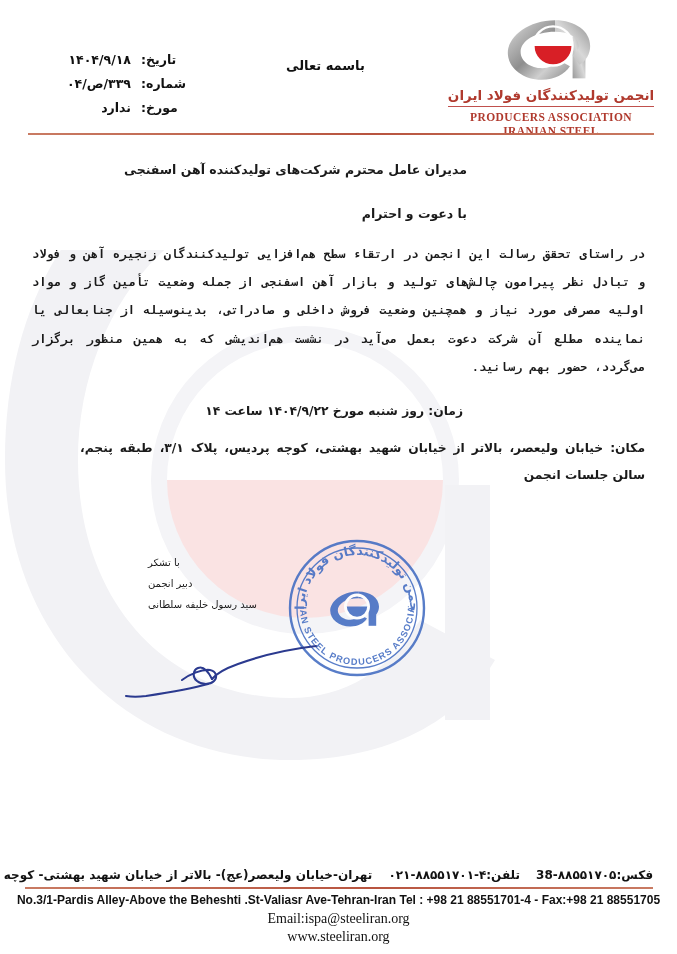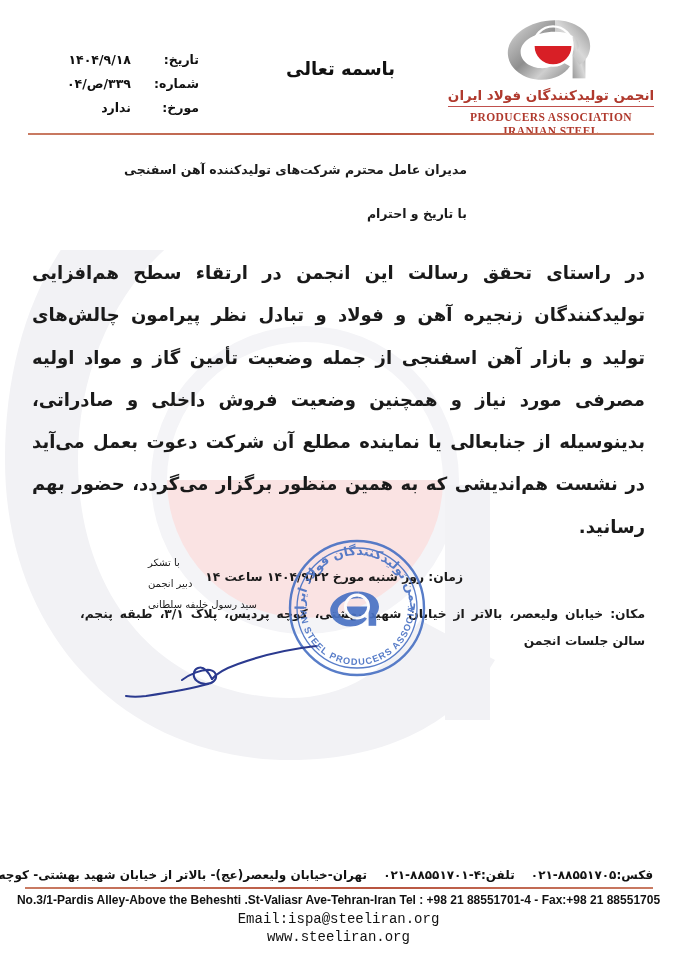--- a/index.html
+++ b/index.html
@@ -23,26 +23,26 @@
   .meta{
     position:absolute;right:auto;left:auto;top:52px;
     width:185px;left:14px;
     direction:rtl;text-align:right;
   }
   .meta-row{
     display:flex;justify-content:flex-start;align-items:baseline;
     font-size:12.5px;font-weight:bold;color:#111;
     margin-bottom:9px;white-space:nowrap;
   }
-  .meta-label{width:58px;text-align:right;margin-left:10px;}
+  .meta-label{width:58px;text-align:left;margin-left:10px;}
   .meta-value{text-align:center;}
 
   .basmala{
     position:absolute;left:286px;top:58px;
-    font-size:18px;font-weight:bold;color:#111;
+    font-size:13px;font-weight:bold;color:#111;
   }
 
   .logo-block{
     position:absolute;left:437px;top:16px;width:228px;text-align:center;
   }
   .logo-mark{width:108px;height:68px;margin:0 auto;display:block;}
   .logo-fa{
     font-size:13.5px;font-weight:bold;color:#b03a2e;
     margin-top:2px;letter-spacing:0;direction:rtl;
     padding-bottom:2px;border-bottom:1.2px solid #c0504d;
@@ -67,24 +67,25 @@
   }
   .addressee{
     margin-top:32px;margin-right:186px;
     font-size:12.5px;font-weight:bold;line-height:1.6;text-align:right;
   }
   .greeting{
     margin-top:26px;margin-right:186px;
     font-size:12.5px;font-weight:bold;
   }
   .para{
-    margin-top:31px;
-    font-size:18px;font-weight:bold;line-height:2.35;
+    margin-top:20px;
+    font-size:12px;font-weight:bold;line-height:2.35;
     text-align:justify;text-align-last:right;
     padding:0 8px;
+    font-family:Liberation Mono, monospace;
   }
   .info-line{
     font-size:12.3px;font-weight:bold;line-height:2.2;
     margin-top:16px;direction:rtl;
   }
   .info-time{margin-right:190px;}
   .info-place{margin-top:10px;padding:0 8px;text-align:justify;text-align-last:right;margin-left:48px;}
   .info-key{font-weight:bold;}
 
   
@@ -114,21 +115,21 @@
     width:628px;height:1.6px;margin:5px auto 4px;
     background:linear-gradient(90deg,#c97b63,#b8543f 55%,#c97b63);
   }
   .footer-en{
     direction:ltr;text-align:center;
     font-family:"Liberation Sans","DejaVu Sans",sans-serif;
     font-size:12px;font-weight:bold;color:#111;white-space:nowrap;
   }
   .footer-serif{
     direction:ltr;text-align:center;
-    font-family:Liberation Mono, monospace;
+    font-family:Liberation Serif, serif;
     font-size:14px;color:#111;line-height:1.3;margin-top:3px;
   }
 </style>
 </head>
 <body>
 
 <div class="watermark">
   <svg viewBox="0 0 520 560" xmlns="http://www.w3.org/2000/svg" aria-hidden="true">
     <defs>
       <clipPath id="wmclip">
@@ -204,21 +205,21 @@
     </div>
   </div>
 </div>
 
 <div class="rule-top"></div>
 
 <div class="body">
 
   <div class="addressee">مدیران عامل محترم شرکت‌های تولیدکننده آهن اسفنجی</div>
 
-  <div class="greeting">با تاریخ و احترام</div>
+  <div class="greeting">با دعوت و احترام</div>
 
   <div class="para">در راستای تحقق رسالت این انجمن در ارتقاء سطح هم‌افزایی تولیدکنندگان زنجیره آهن و فولاد و تبادل نظر پیرامون چالش‌های تولید و بازار آهن اسفنجی از جمله وضعیت تأمین گاز و مواد اولیه مصرفی مورد نیاز و همچنین وضعیت فروش داخلی و صادراتی، بدینوسیله از جنابعالی یا نماینده مطلع آن شرکت دعوت بعمل می‌آید در نشست هم‌اندیشی که به همین منظور برگزار می‌گردد، حضور بهم رسانید.</div>
 
   <div class="info-line info-time">
     <span class="info-key">زمان:</span>
     <span>روز شنبه مورخ ۱۴۰۴/۹/۲۲ ساعت ۱۴</span>
   </div>
 
   <div class="info-line info-place">
     <span class="info-key">مکان:</span>
@@ -263,21 +264,21 @@
       <path d="M86 6 C116 6 138 22 138 44 C138 56 132 66 122 72 L112 58
                C118 54 121 49 121 44 C121 32 107 23 86 23 Z" fill="#4a72c4"></path>
       <path d="M54 44 A29 29 0 0 0 112 44 Z" fill="#4a72c4"></path>
       <circle cx="83" cy="44" r="29" fill="none" stroke="#ffffff" stroke-width="7"></circle>
     </g>
   </g>
 </svg>
 
 <div class="footer">
   <div class="footer-fa">
-    <span>فکس:۸۸۵۵۱۷۰۵-۰۲۱</span>
+    <span>فکس:۸۸۵۵۱۷۰۵-38</span>
     <span>تلفن:۴-۸۸۵۵۱۷۰۱-۰۲۱</span>
     <span>تهران-خیابان ولیعصر(عج)- بالاتر از خیابان شهید بهشتی- کوچه پردیس - پلاک ۳/۱</span>
   </div>
   <div class="rule-bottom"></div>
   <div class="footer-en">No.3/1-Pardis Alley-Above the Beheshti .St-Valiasr Ave-Tehran-Iran Tel : +98 21 88551701-4 - Fax:+98 21 88551705</div>
   <div class="footer-serif">
     <div>Email:ispa@steeliran.org</div>
     <div>www.steeliran.org</div>
   </div>
 </div>

